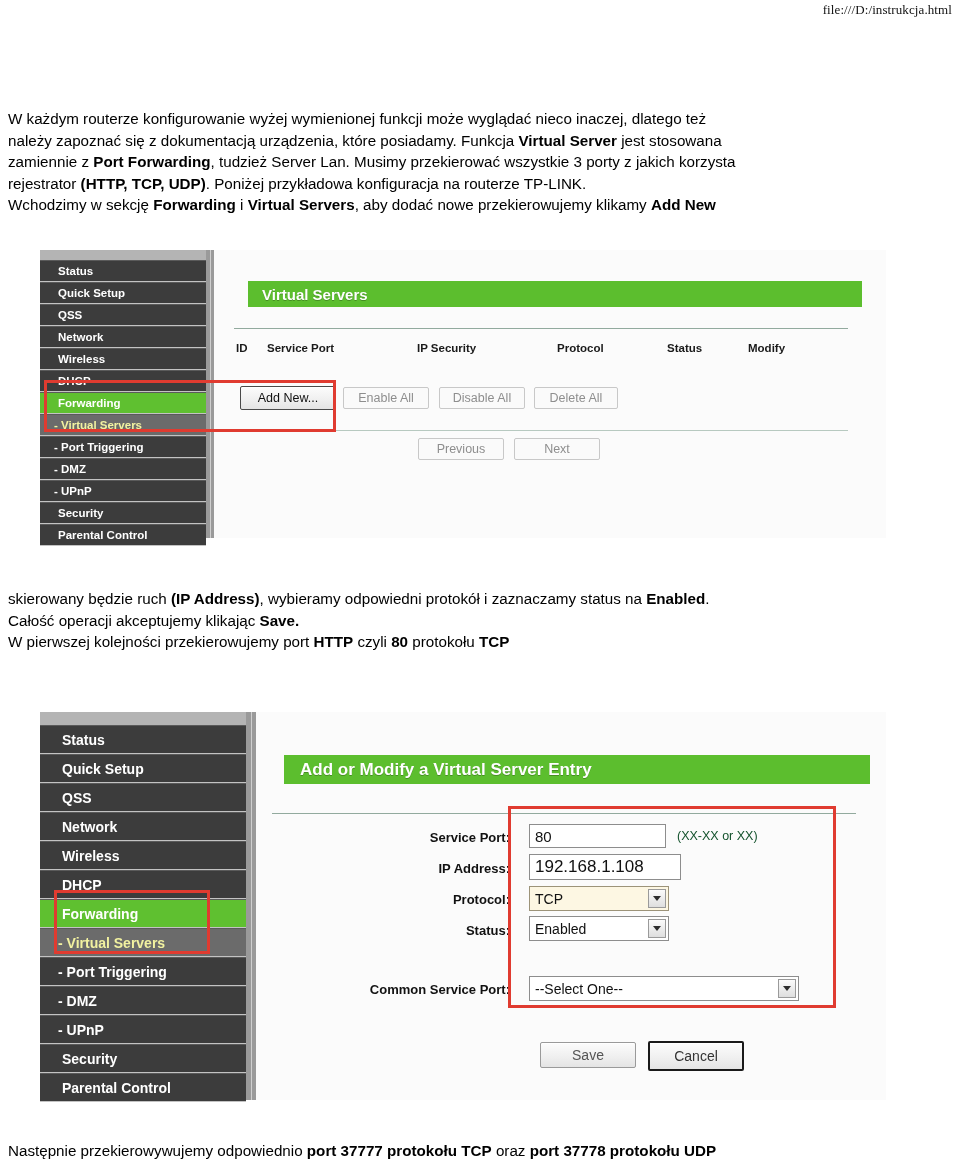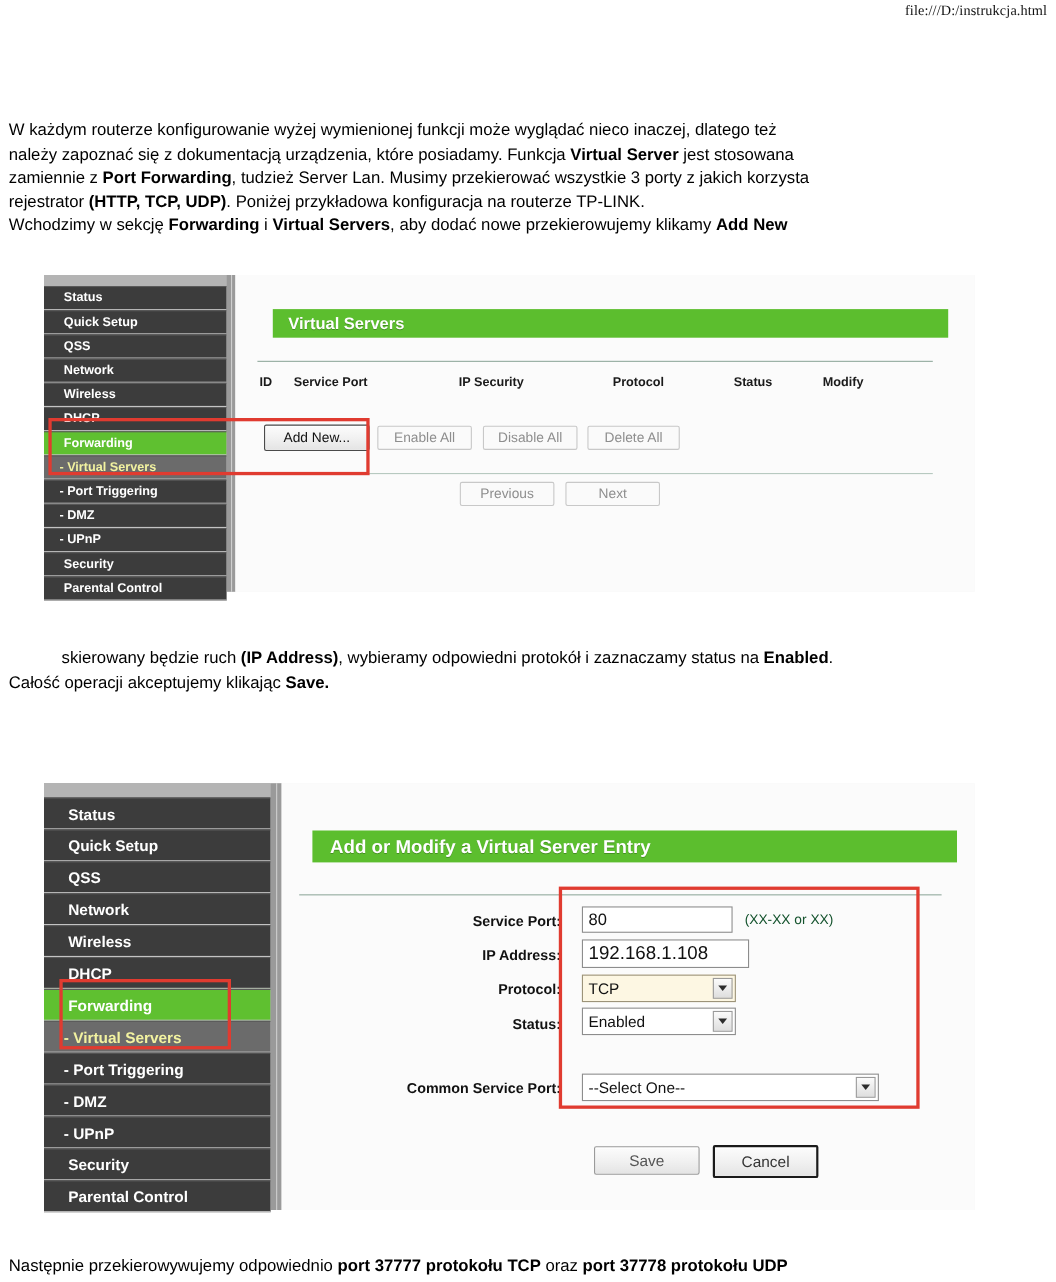--- a/index.html
+++ b/index.html
@@ -197,25 +197,28 @@
 
     <div class="hr2" style="left:194px;top:180px;width:614px;"></div>
 
     <div class="btn faint" style="left:378px;top:188px;width:84px;height:20px;font-size:12.5px;">Previous</div>
     <div class="btn faint" style="left:474px;top:188px;width:84px;height:20px;font-size:12.5px;">Next</div>
   </div>
 
   <div class="redbox" style="left:44px;top:380px;width:286px;height:46px;"></div>
 
   <div class="prose" id="middle">
-    <div class="just" style="width:852px;margin-left:48px;">
+    <div class="just" style="width:852px;">
       <span>skierowany będzie ruch </span><b>(IP Address)</b><span>, wybieramy odpowiedni protokół i zaznaczamy status na </span><b>Enabled</b><span>.</span>
     </div>
     <div>
       <span>Całość operacji akceptujemy klikając </span><b>Save.</b>
+    </div>
+    <div>
+      <span>W pierwszej kolejności przekierowujemy port </span><b>HTTP</b><span> czyli </span><b>80</b><span> protokołu </span><b>TCP</b>
     </div>
   </div>
 
   <div class="shot" id="shot2" style="left:40px;top:712px;width:816px;height:388px;">
 
     <div class="sidebar" style="width:206px;">
       <div class="topgap" style="height:13px;"></div>
       <ul class="menu" id="shot2-menu">
           <li style="height: 27px; font-size: 14px; padding-left: 22px;">
             <span>Status</span>

